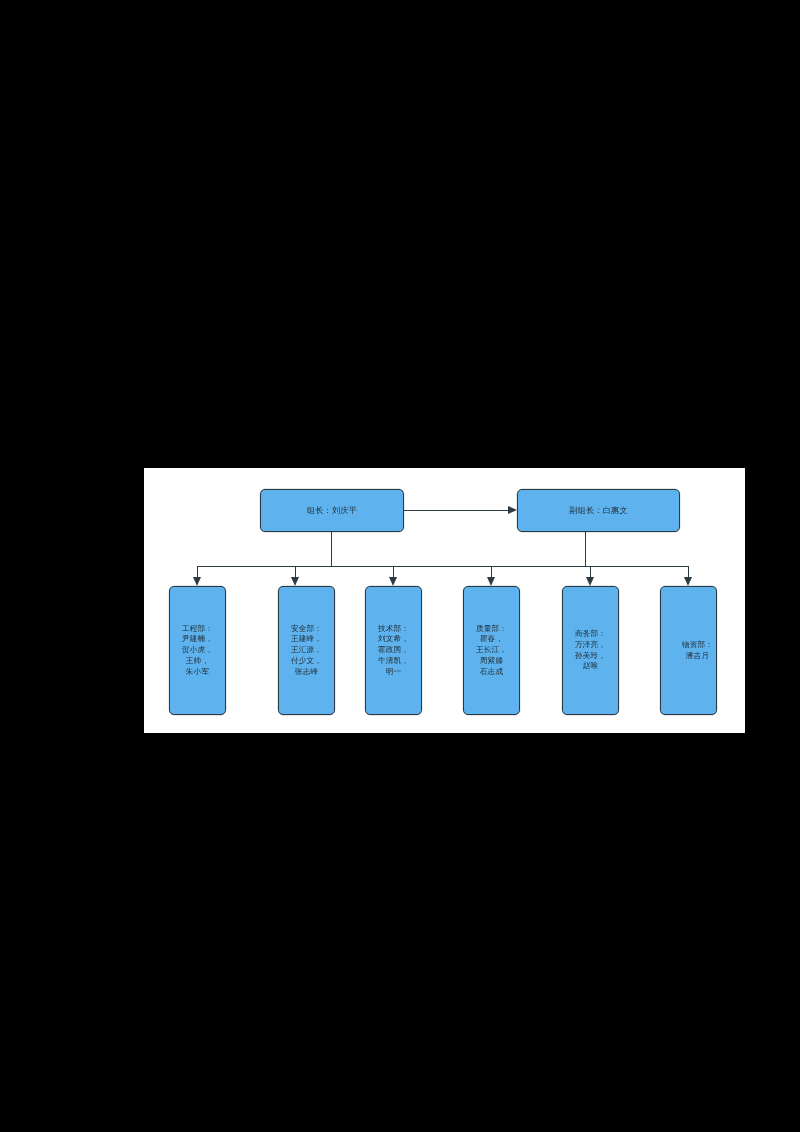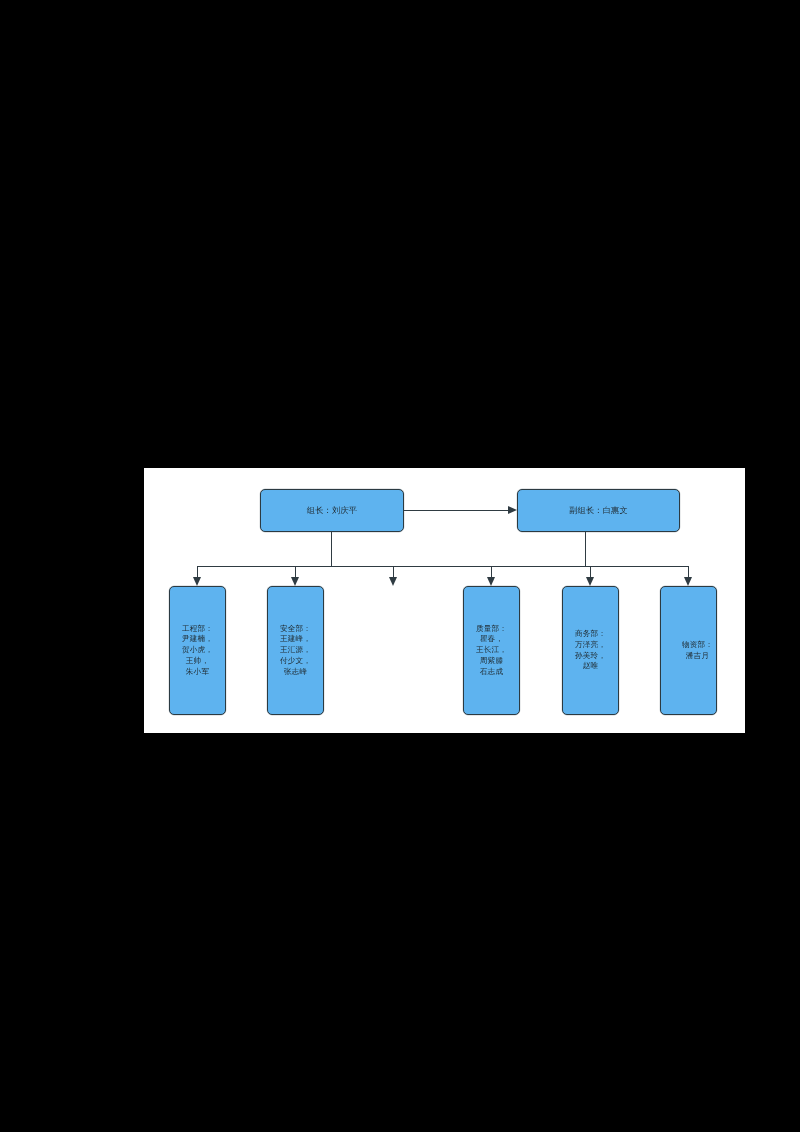--- a/index.html
+++ b/index.html
@@ -68,21 +68,21 @@
     align-items: center;
   }
 
   .node-dept .dept-text {
     white-space: pre-line;
     display: block;
     width: 100%;
   }
 
   #node-dept-0 { left: 25px; }
-  #node-dept-1 { left: 123px; }
+  #node-dept-1 { left: 134px; }
   #node-dept-2 { left: 221px; }
   #node-dept-3 { left: 319px; font-family: Liberation Serif, serif; }
   #node-dept-4 { left: 418px; }
   #node-dept-5 { left: 516px; padding-left: 20px; }
 
   
   .conn {
     position: absolute;
     background: #2f3b42;
   }
@@ -201,20 +201,27 @@
   </div>
 
   <div class="node node-dept" id="node-dept-1">
     <span class="dept-text">安全部：
 王建峰，
 王汇源，
 付少文，
 张志峰</span>
   </div>
 
+  <div class="node node-dept" id="node-dept-2">
+    <span class="dept-text">技术部：
+刘文希，
+霍政国，
+牛清凯，
+明一</span>
+  </div>
 
   <div class="node node-dept" id="node-dept-3">
     <span class="dept-text">质量部：
 瞿春，
 王长江，
 周紫滕
 石志成</span>
   </div>
 
   <div class="node node-dept" id="node-dept-4">

